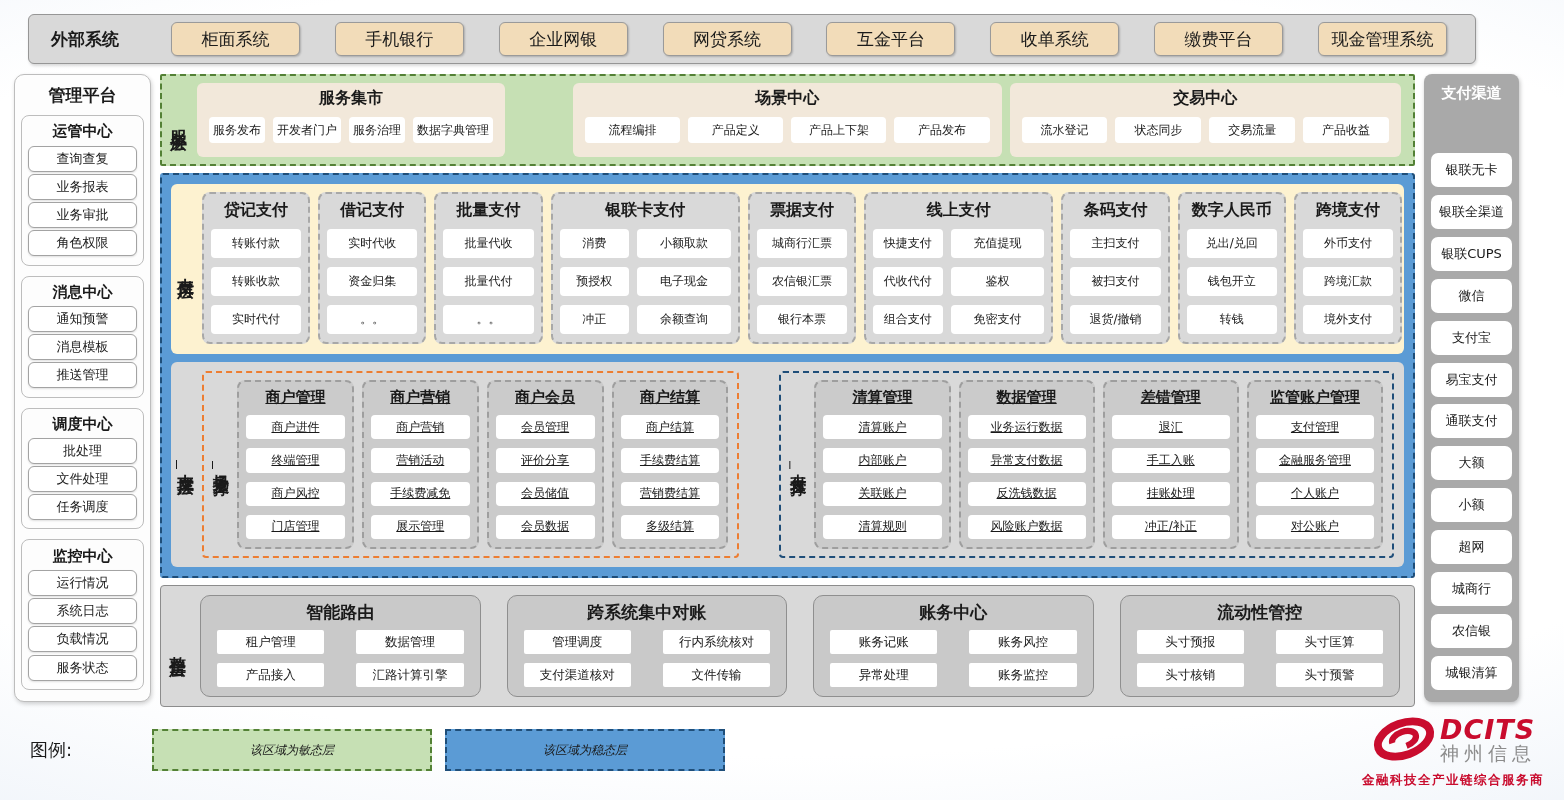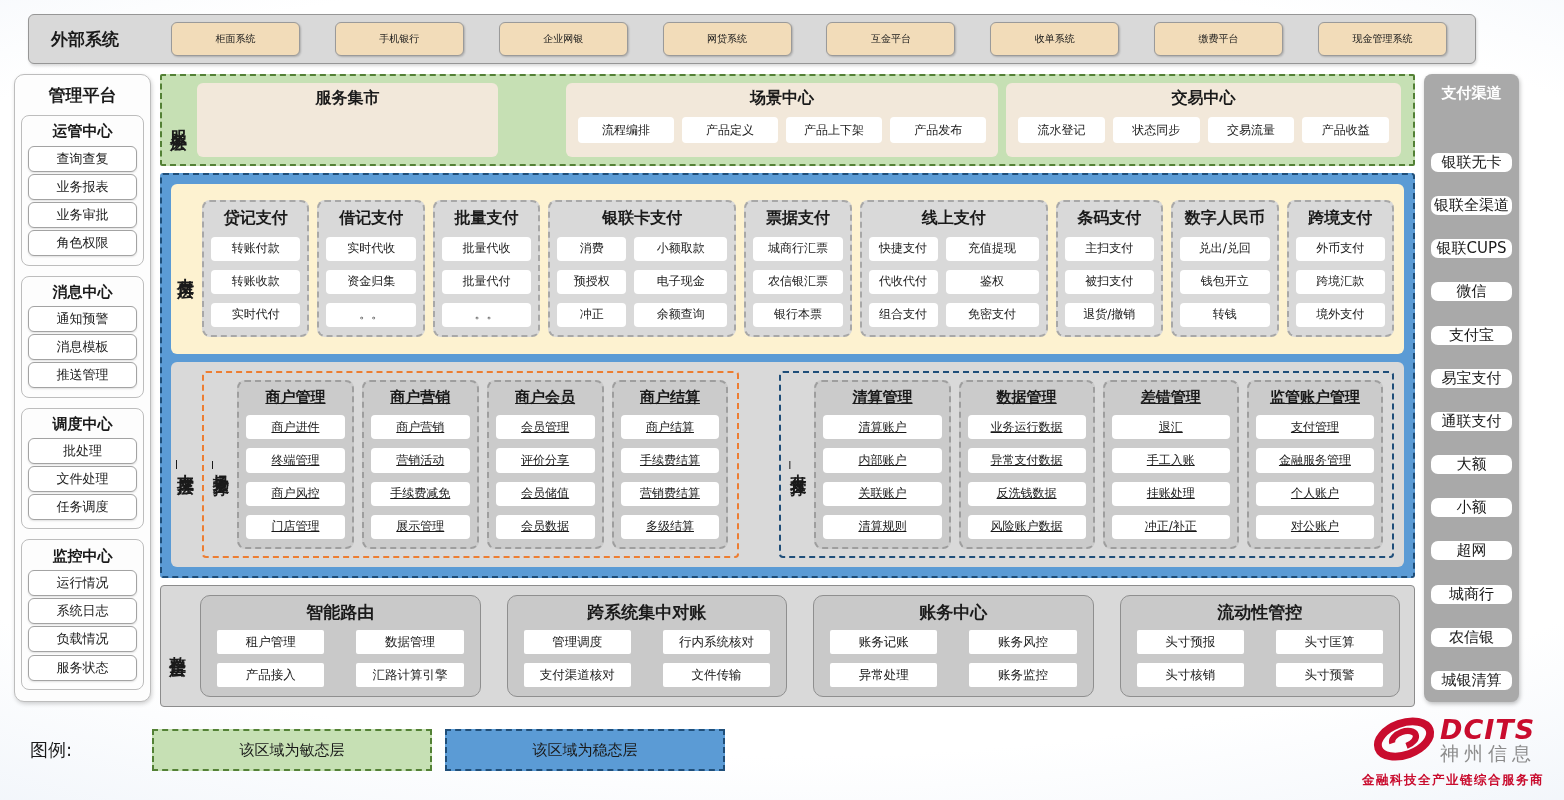--- a/index.html
+++ b/index.html
@@ -13,21 +13,21 @@
     margin:14px 88px 0 28px;height:48px;background:#d9d9d9;
     border:1px solid #969696;border-radius:6px;
     display:flex;align-items:center;padding:0 12px 0 22px;
     box-shadow:1px 2px 3px rgba(0,0,0,.15);
   }
   .topbar-label{font-weight:bold;font-size:17px;width:104px;flex:none;}
   .topbar-items{flex:1;display:flex;justify-content:space-between;padding:0 16px;}
   .ext-btn{
     width:127px;height:32px;background:var(--cream,#f2dcb9);
     border:1px solid #9a9a9a;border-radius:6px;box-shadow:1px 1px 2px rgba(0,0,0,.2);
-    display:flex;align-items:center;justify-content:center;font-size:10px;white-space:nowrap;
+    display:flex;align-items:center;justify-content:center;font-size:17px;white-space:nowrap;
   }
   .main{display:flex;margin:10px 45px 0 14px;gap:9px;height:628px;}
 
   
   .left-sidebar{
     width:137px;flex:none;background:#fdfdfd;border:1.5px solid #bdbdbd;border-radius:10px;
     display:flex;flex-direction:column;padding:2px 4px 6px;box-sizing:border-box;
     box-shadow:1px 2px 4px rgba(0,0,0,.18);
   }
   .lp-title{text-align:center;font-weight:bold;font-size:17px;padding:7px 0 3px;}
@@ -67,21 +67,21 @@
   }
 
   
   .stable-box{
     margin-top:7px;height:405px;flex:none;box-sizing:border-box;
     background:var(--stable-blue,#5b9bd5);border:2px dashed var(--navy-border,#1f4e79);border-radius:3px;
     padding:9px;display:flex;flex-direction:column;gap:8px;
   }
   .pay-layer{
     height:170px;flex:none;background:var(--pay-yellow,#fdf2d0);border-radius:6px;
-    display:flex;padding:8px 10px 10px 6px;gap:8px;box-sizing:border-box;align-items:center;
+    display:flex;padding:8px 2px 10px 6px;gap:8px;box-sizing:border-box;
   }
   .pay-groups{flex:1;display:flex;gap:8px;}
   .pay-group{
     flex:1;background:#d9d9d9;border:2px dashed #a8a8a8;border-radius:8px;
     padding:3px 7px 8px;display:flex;flex-direction:column;min-width:0;
   }
   .pay-group.cols2{flex:1.9;}
   .g-title{text-align:center;font-weight:bold;font-size:16px;padding:3px 0 1px;white-space:nowrap;}
   .g-items{flex:1;display:grid;grid-template-columns:1fr;gap:9px 8px;margin-top:7px;align-content:stretch;}
   .cols2 .g-items{grid-template-columns:0.85fr 1.15fr;}
@@ -124,30 +124,30 @@
   
   .right-sidebar{
     width:95px;flex:none;background:#a9a9a9;border-radius:8px;
     padding:10px 7px 12px;display:flex;flex-direction:column;box-sizing:border-box;
     box-shadow:1px 2px 4px rgba(0,0,0,.25);
     gap:44px;
   }
   .rp-title{color:#fff;font-weight:bold;font-size:15px;text-align:center;margin-bottom:6px;white-space:nowrap;}
   .channel-list{flex:1;display:flex;flex-direction:column;justify-content:space-between;}
   .channel-btn{
-    height:19px;background:#fff;border-radius:7px;
-    display:flex;align-items:center;justify-content:center;font-size:15px;white-space:nowrap;text-align:right;
+    height:34px;background:#fff;border-radius:7px;
+    display:flex;align-items:center;justify-content:center;font-size:13px;white-space:nowrap;text-align:right;
   }
 
   
   .footer{display:flex;align-items:center;margin:16px 0 0 30px;height:64px;}
   .legend-label{font-size:18px;width:122px;flex:none;}
   .legend-box{
     width:280px;height:42px;flex:none;display:flex;align-items:center;justify-content:center;
-    font-size:15px;box-sizing:border-box;
+    font-size:12px;box-sizing:border-box;font-style:italic;
   }
   .legend-agile{background:var(--agile-green,#c6e0b4);border:2px dashed var(--green-border,#538135);margin-right:13px;}
   .legend-stable{background:var(--stable-blue,#5b9bd5);border:2px dashed var(--navy-border,#1f4e79);}
   .logo{margin-left:auto;margin-right:20px;display:flex;flex-direction:column;align-items:center;}
   .logo-row{display:flex;align-items:center;gap:2px;}
   .logo-text{display:flex;flex-direction:column;align-items:flex-start;}
   .logo-name{color:var(--brand-red,#c90c2e);font-style:italic;font-weight:bold;font-size:27px;line-height:1;letter-spacing:1px;}
   .logo-cn{color:#8c8c8c;font-size:19px;letter-spacing:5px;line-height:1.15;}
   .logo-tagline{color:var(--brand-red,#c90c2e);font-weight:bold;font-size:12.5px;margin-top:2px;letter-spacing:1.5px;white-space:nowrap;}
 </style>
@@ -202,20 +202,26 @@
       </div>
   </div>
 
   <div class="center">
 
     <div class="service-layer">
       <div class="v-label">服务层</div>
       <div class="service-panels">
           <div class="service-panel">
             <div class="sp-title">服务集市</div>
+            <div class="sp-items">
+              <div class="sp-btn">服务发布</div>
+              <div class="sp-btn">开发者门户</div>
+              <div class="sp-btn">服务治理</div>
+              <div class="sp-btn">数据字典管理</div>
+            </div>
           </div>
           <div class="service-panel">
             <div class="sp-title">场景中心</div>
             <div class="sp-items">
               <div class="sp-btn">流程编排</div>
               <div class="sp-btn">产品定义</div>
               <div class="sp-btn">产品上下架</div>
               <div class="sp-btn">产品发布</div>
             </div>
           </div>

